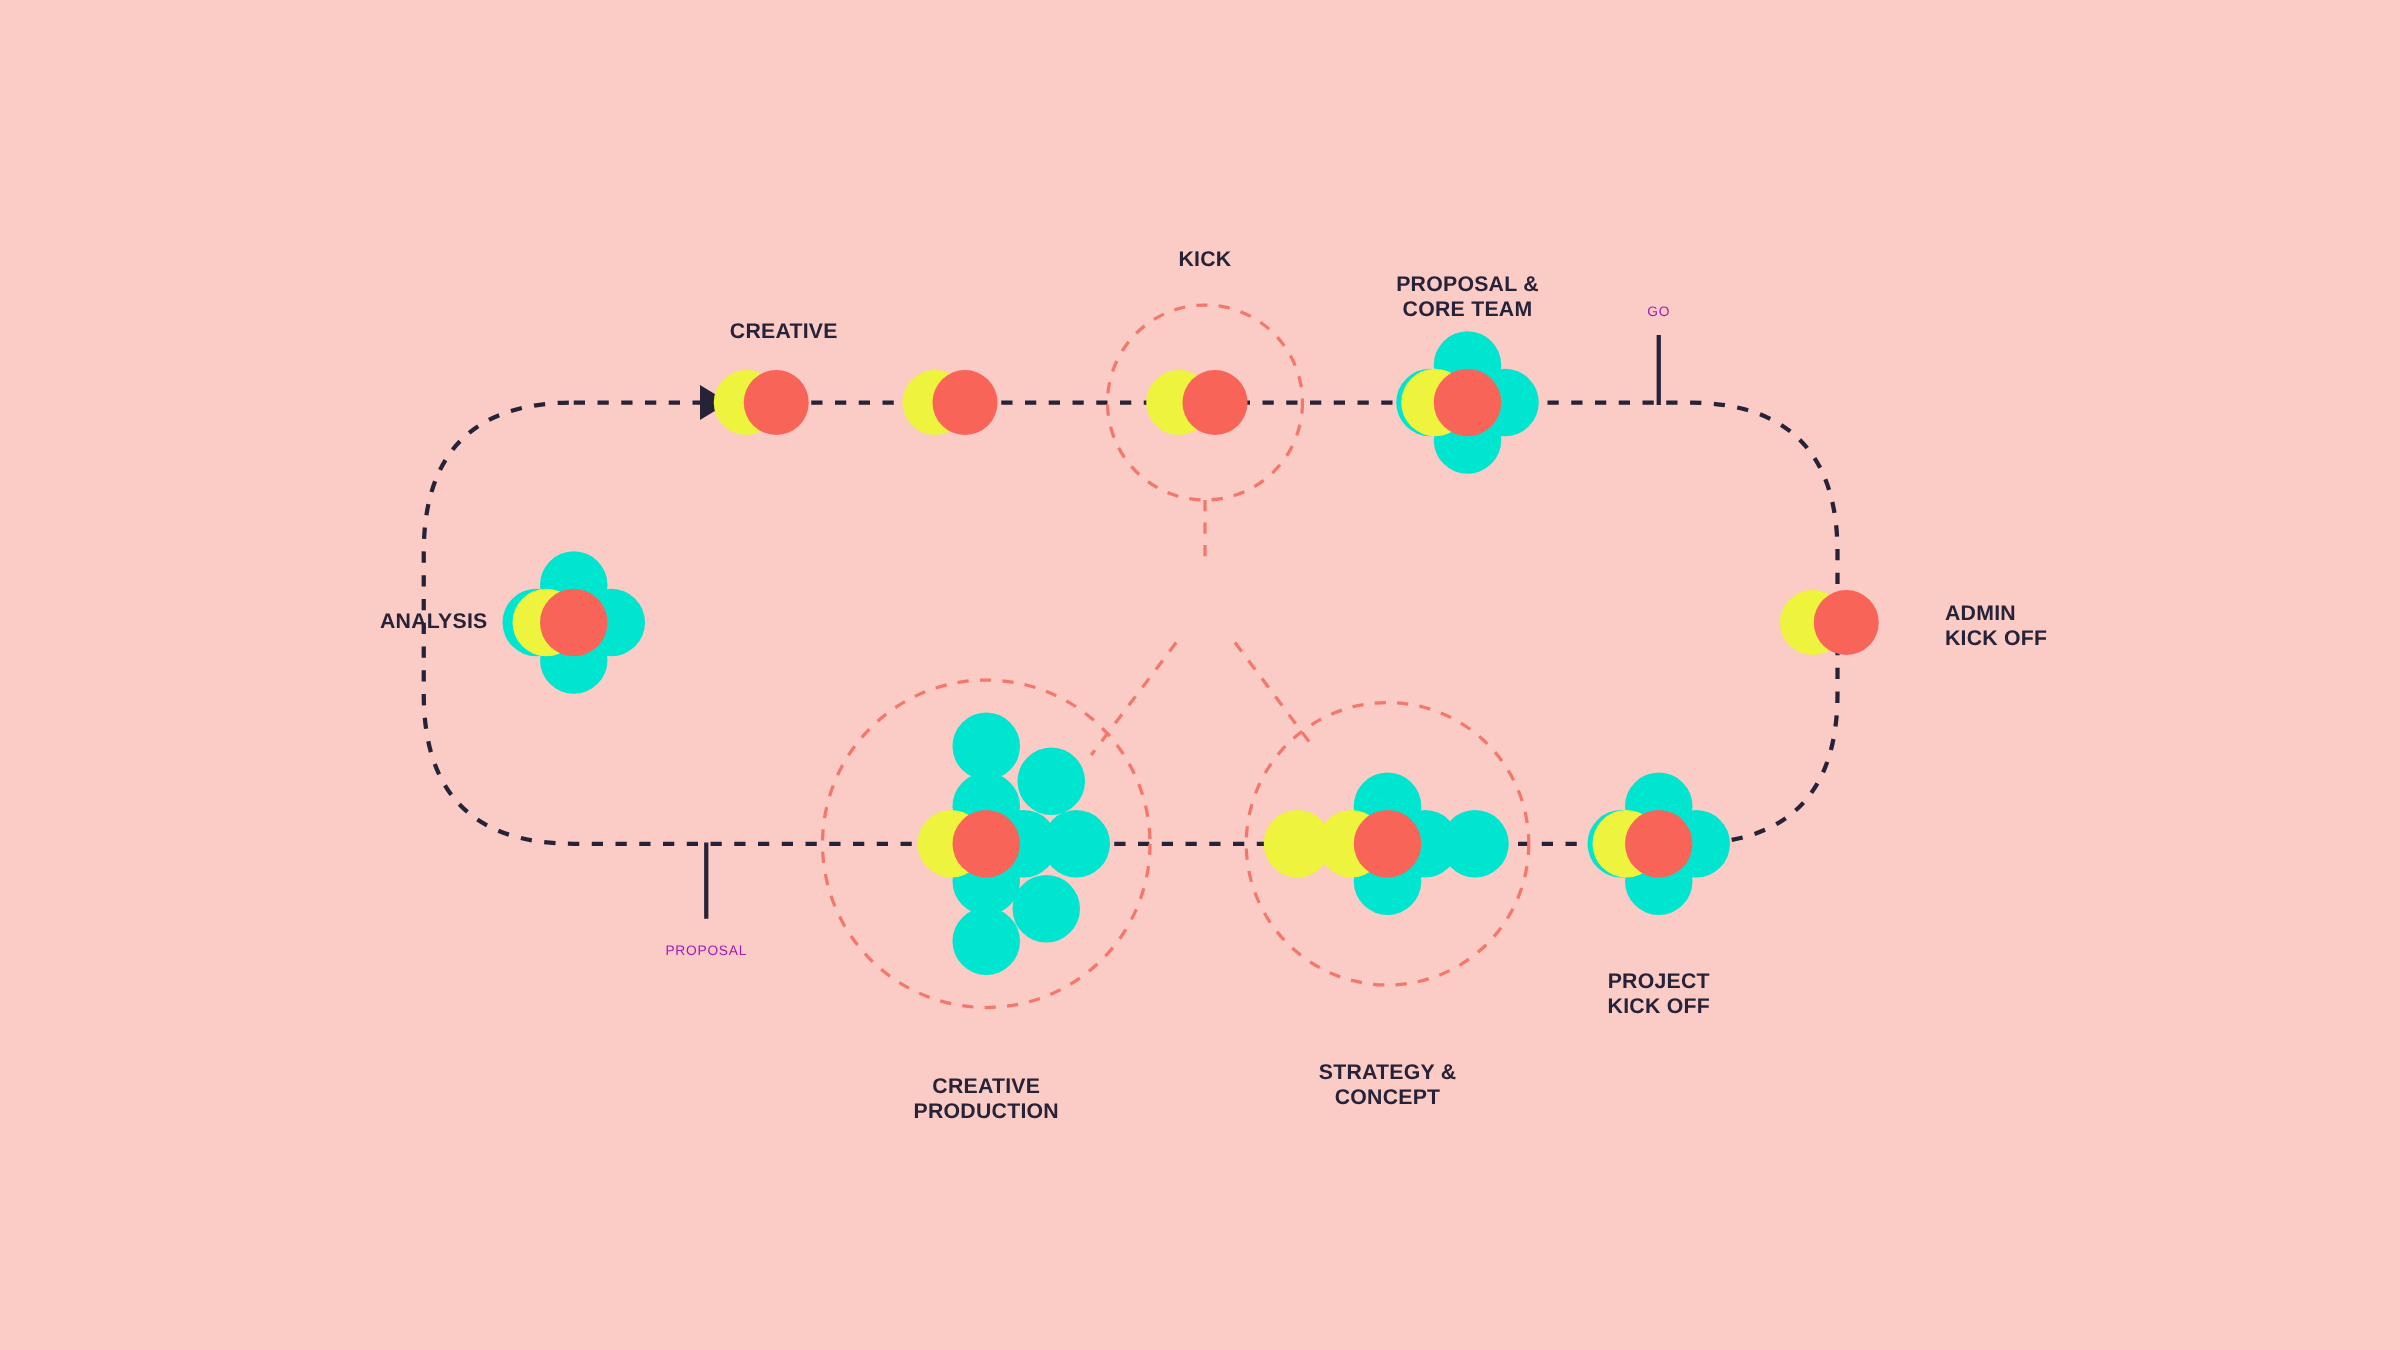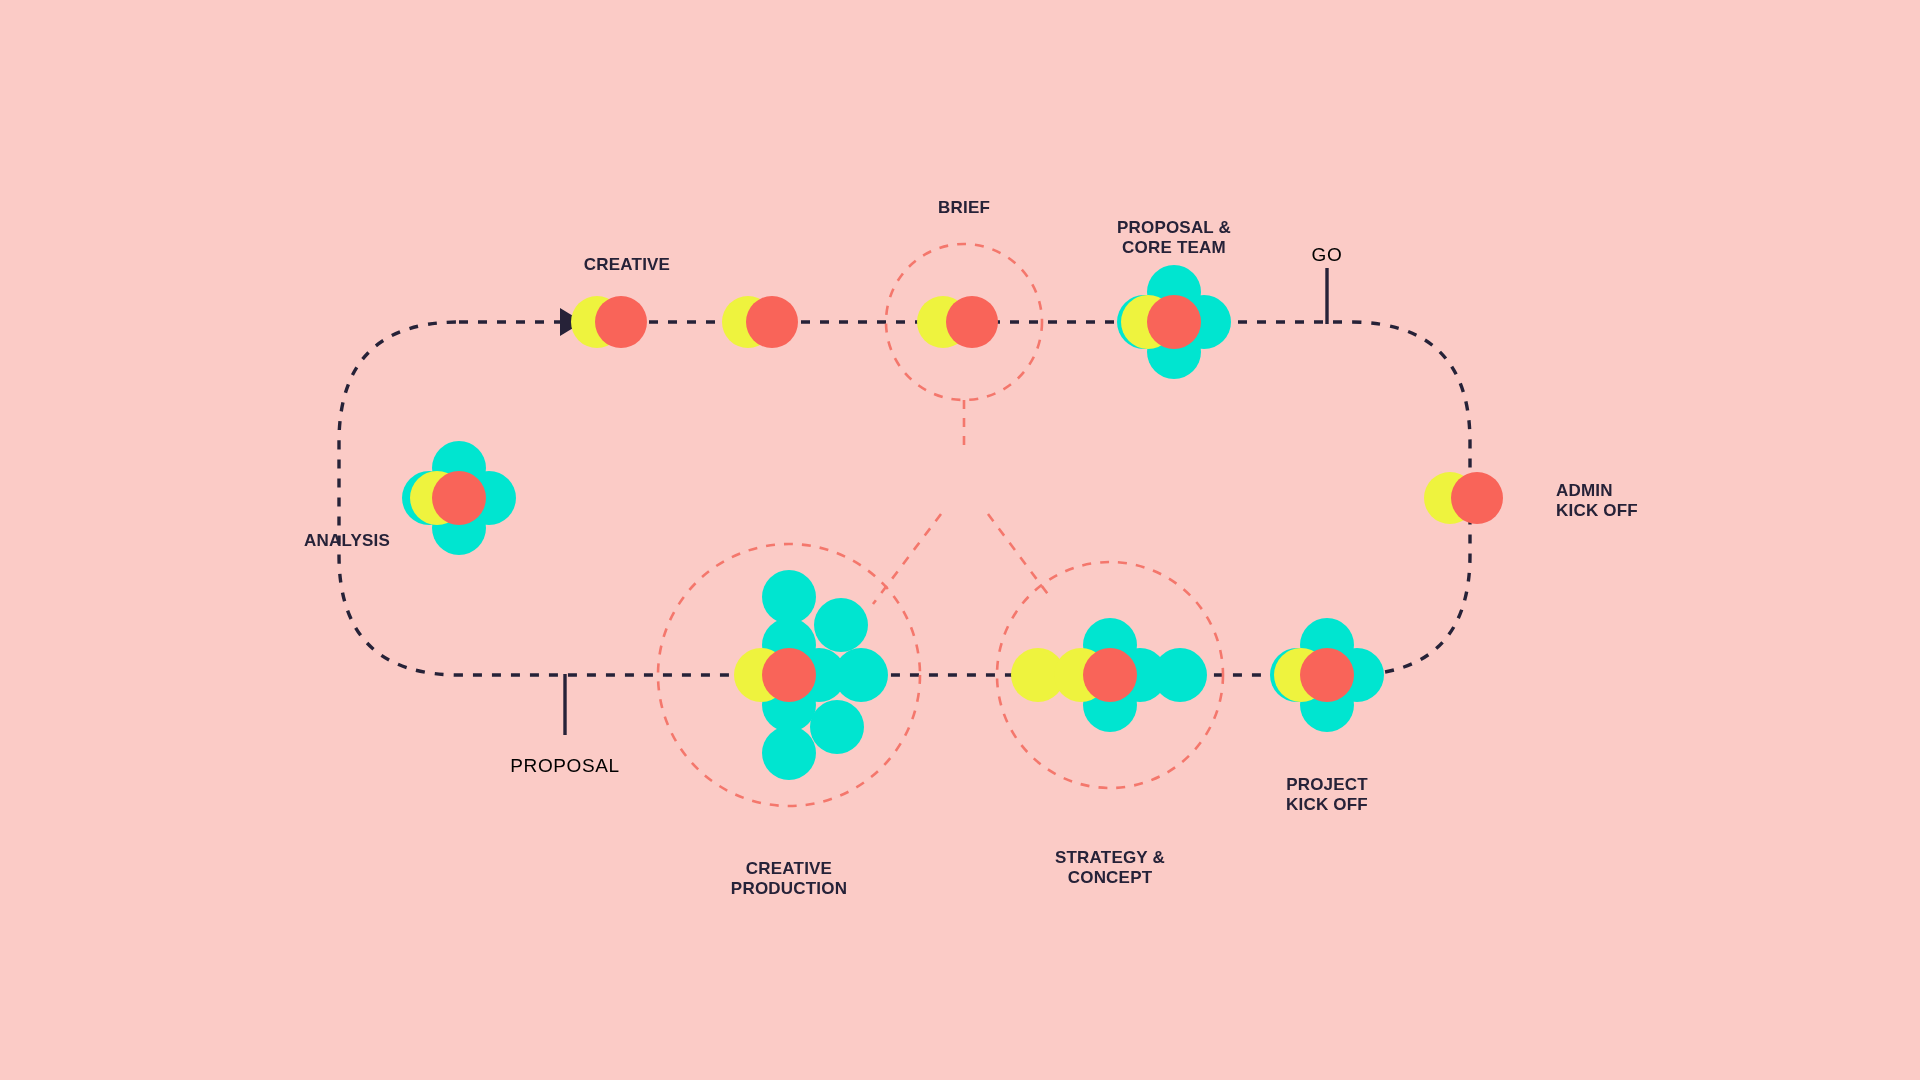--- a/index.html
+++ b/index.html
@@ -35,28 +35,27 @@
     transform: translate(-50%, 0);
   }
   .node-label.align-left {
     text-align: left;
     transform: translate(0, 0);
     margin-left: 28px;
   }
   .node-label.align-right {
     text-align: right;
     transform: translate(-100%, 0);
-    margin-top: 44px;
   }
   .tick-label {
     position: absolute;
-    color: #000000;
+    color: #a21caf;
     font-family: "Liberation Sans", sans-serif;
     font-weight: normal;
-    font-size: 19px;
+    font-size: 11px;
     letter-spacing: 0.6px;
     text-align: center;
     transform: translate(-50%, 0);
     white-space: nowrap;
   }
   #center-text {
     position: absolute;
     left: 960px;
     top: 458px;
     transform: translate(-50%, 0);
@@ -163,21 +162,21 @@
       <circle cx="789" cy="705" r="27" fill="#00E5D0"></circle>
       <circle cx="819" cy="675" r="27" fill="#00E5D0"></circle>
       <circle cx="761" cy="675" r="27" fill="#EEF33E"></circle>
       <circle cx="789" cy="675" r="27" fill="#F96459"></circle>
     </g>
   </svg>
 
 
   <div class="node-label" style="left:627px; top:255px;">CREATIVE</div>
 
-  <div class="node-label" style="left:964px; top:198px;">BRIEF</div>
+  <div class="node-label" style="left:964px; top:198px;">KICK</div>
 
   <div class="node-label" style="left:1174px; top:218px;">PROPOSAL &amp;
 CORE TEAM</div>
 
   <div class="node-label align-left" style="left:1528px; top:481px;">ADMIN
 KICK OFF</div>
 
   <div class="node-label" style="left:1327px; top:775px;">PROJECT
 KICK OFF</div>
 

